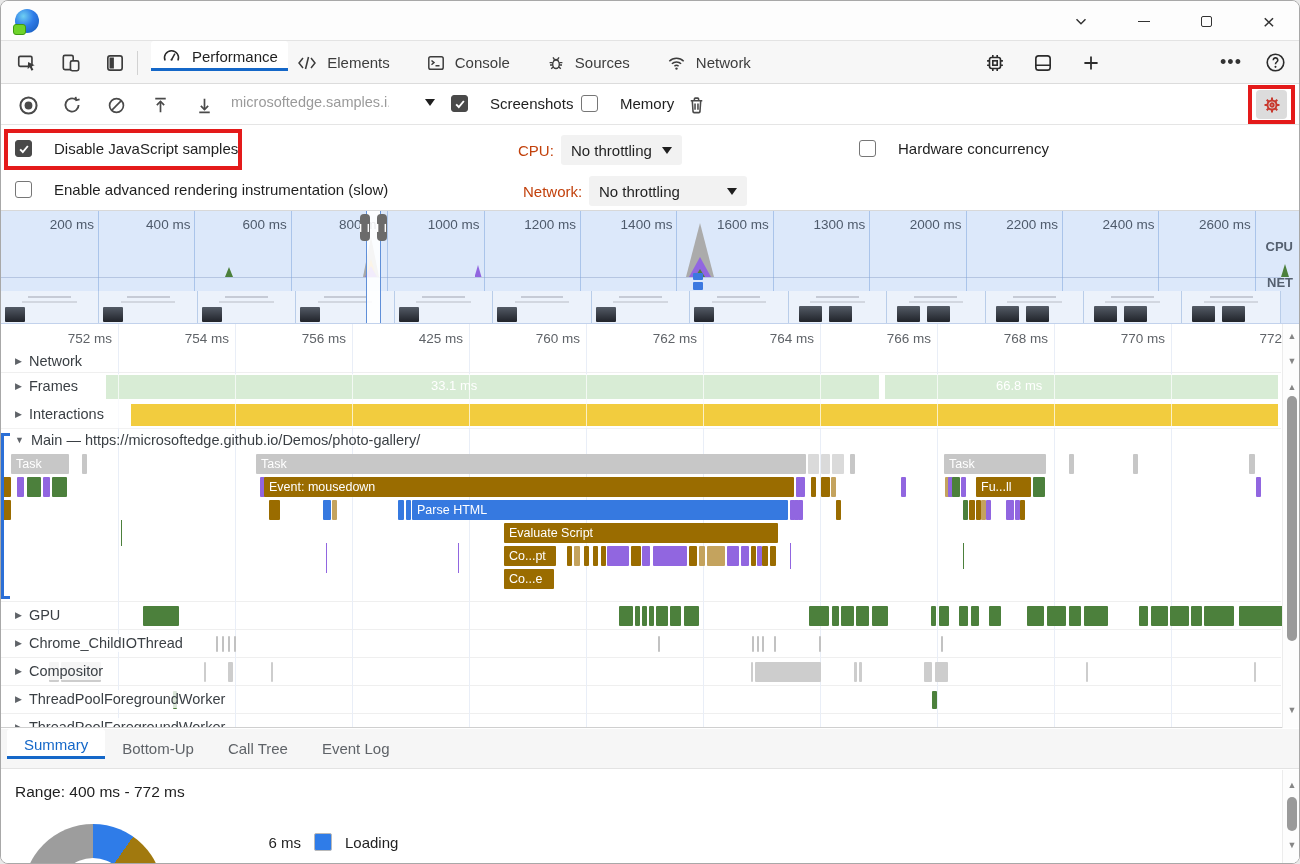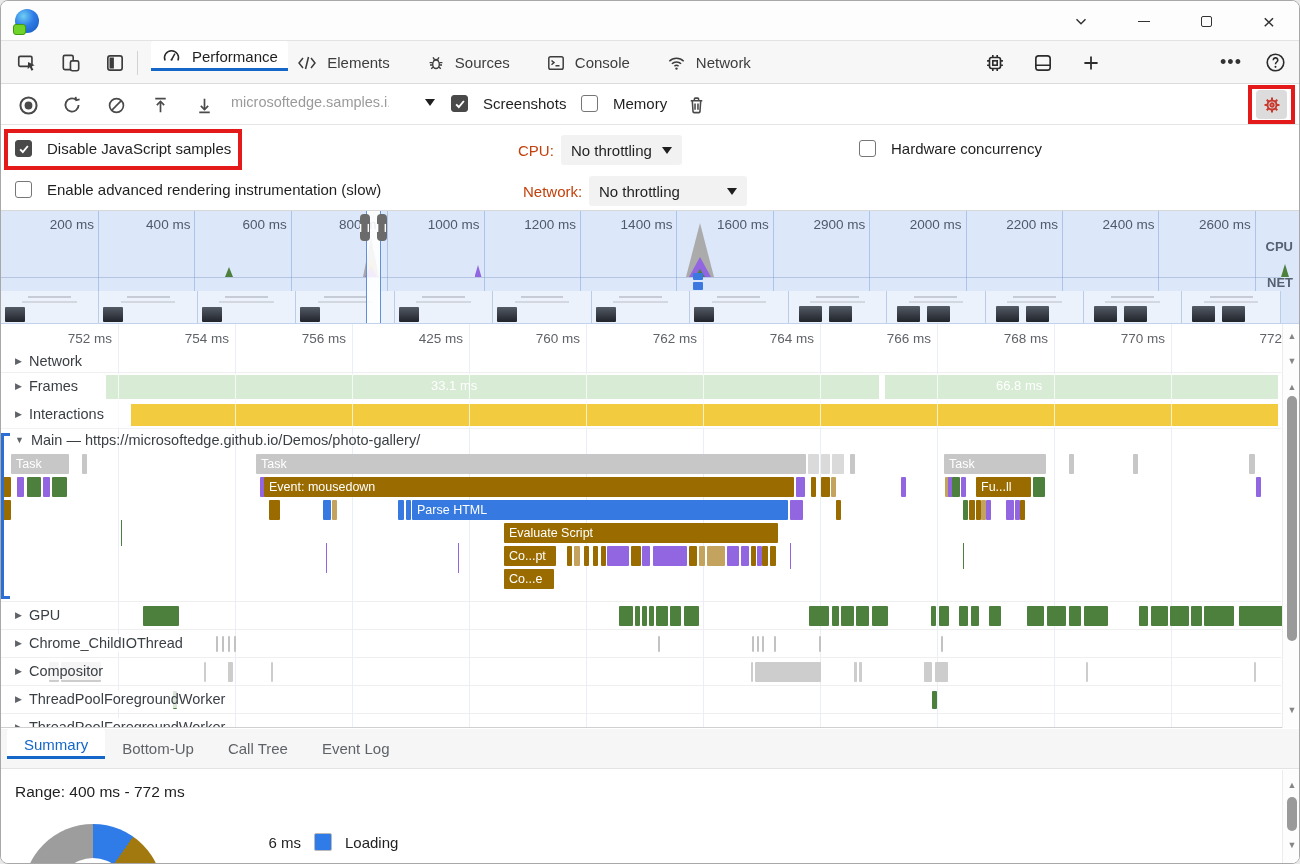--- a/index.html
+++ b/index.html
@@ -24,21 +24,21 @@
 .tab.sel{background:#fff;color:#1f1f1f}
 .tab.sel::after{content:"";position:absolute;left:0;right:0;bottom:0;height:3px;background:#1467c8}
 .tabx{position:absolute;top:0;height:43px;width:44px;display:flex;align-items:center;justify-content:center;border:0;background:transparent;cursor:pointer}
 .moredots{font-size:18px;letter-spacing:1px;color:#333}
 
 .perfbar{position:absolute;left:0;top:83px;width:1300px;height:41px;background:#fff;border-bottom:1px solid #e5e5e5}
 .pbtn{position:absolute;top:7px;width:30px;height:28px;display:flex;align-items:center;justify-content:center;background:transparent;border:0;cursor:pointer}
 .urlsel{position:absolute;left:230px;top:10px;display:flex;align-items:center;cursor:pointer}
 .urltext{font-size:14.5px;color:#9a9a9a;max-width:158px;white-space:nowrap;overflow:hidden}
 .caret{width:0;height:0;border-left:5px solid transparent;border-right:5px solid transparent;border-top:7px solid #1f1f1f}
-.cbrow{position:absolute;display:flex;align-items:flex-end;gap:15px;cursor:pointer}
+.cbrow{position:absolute;display:flex;align-items:flex-end;gap:22px;cursor:pointer}
 .cb{width:17px;height:17px;border:1.6px solid #767676;border-radius:3px;background:#fff;display:flex;align-items:center;justify-content:center;flex:none}
 .cb.on{background:#494949;border-color:#494949}
 .cblabel{font-size:15px;color:#1f1f1f;white-space:nowrap}
 .gearbtn{position:absolute;left:1255px;top:89px;width:31px;height:29px;background:#dcdcdc;border-radius:4px;border:0;display:flex;align-items:center;justify-content:center;cursor:pointer}
 .redbox{position:absolute;border:4px solid #e41a1a;z-index:40;pointer-events:none}
 
 .settings{position:absolute;left:0;top:124px;width:1300px;height:86px;background:#fff;border-bottom:1px solid #d8d8d8}
 .sel{position:absolute;height:30px;background:#f2f2f2;border-radius:3px;display:flex;align-items:center;gap:10px;padding:0 10px;font-size:15px;color:#1f1f1f;cursor:pointer;white-space:nowrap}
 .slabel{position:absolute;font-size:15px;color:#c2410c;white-space:nowrap}
 .hwinput{position:absolute;left:975px;top:134px;width:58px;height:30px;border:1px solid #8f8f8f;border-radius:5px;font-size:15px;color:#1f1f1f;padding-left:10px;font-family:inherit}
@@ -152,37 +152,37 @@
             <svg width="22" height="20" viewBox="0 0 22 20" fill="none" stroke="#3d3d3d" stroke-width="1.5">
               <polyline points="7,5 3,10 7,15"></polyline>
               <polyline points="15,5 19,10 15,15"></polyline>
               <line x1="12.5" y1="4" x2="9.5" y2="16"></line>
             </svg>
           </span>
           <span>Elements</span>
         </div>
         <div class="tab">
           <span>
+            <svg width="20" height="20" viewBox="0 0 20 20" fill="none" stroke="#3d3d3d" stroke-width="1.5">
+              <rect x="2.8" y="3.8" width="14.4" height="12.4" rx="1.8"></rect>
+              <polyline points="5.5,7.5 8,9.6 5.5,11.7"></polyline>
+              <line x1="9.5" y1="12.8" x2="13.5" y2="12.8"></line>
+            </svg>
+          </span>
+          <span>Console</span>
+        </div>
+        <div class="tab">
+          <span>
             <svg width="20" height="20" viewBox="0 0 20 20" fill="none" stroke="#3d3d3d" stroke-width="1.4">
               <ellipse cx="10" cy="11.3" rx="3.3" ry="4.2"></ellipse>
               <path d="M7.6 7.8 C8.2 6 11.8 6 12.4 7.8"></path>
               <path d="M8.4 6.4 L7 4.4 M11.6 6.4 L13 4.4 M6.7 9.6 H3.6 M6.7 12 H4 M7.4 13.8 L5.2 15.8 M13.3 9.6 H16.4 M13.3 12 H16 M12.6 13.8 L14.8 15.8"></path>
             </svg>
           </span>
           <span>Sources</span>
-        </div>
-        <div class="tab">
-          <span>
-            <svg width="20" height="20" viewBox="0 0 20 20" fill="none" stroke="#3d3d3d" stroke-width="1.5">
-              <rect x="2.8" y="3.8" width="14.4" height="12.4" rx="1.8"></rect>
-              <polyline points="5.5,7.5 8,9.6 5.5,11.7"></polyline>
-              <line x1="9.5" y1="12.8" x2="13.5" y2="12.8"></line>
-            </svg>
-          </span>
-          <span>Console</span>
         </div>
         <div class="tab">
           <span>
             <svg width="21" height="20" viewBox="0 0 20 20" fill="none" stroke="#3d3d3d" stroke-width="1.5">
               <path d="M2.8 8.2 a10.2 10.2 0 0 1 14.4 0"></path>
               <path d="M5.4 10.8 a6.5 6.5 0 0 1 9.2 0"></path>
               <path d="M7.9 13.2 a3 3 0 0 1 4.2 0"></path>
               <circle cx="10" cy="15.6" r="1.2" fill="#3d3d3d" stroke="none"></circle>
             </svg>
           </span>
@@ -340,21 +340,21 @@
       <div class="ovtick" style="left: 292.2px;">800 ms</div>
       <div class="ovgrid" style="left: 482.6px;"></div>
       <div class="ovtick" style="left: 388.6px;">1000 ms</div>
       <div class="ovgrid" style="left: 579px;"></div>
       <div class="ovtick" style="left: 485px;">1200 ms</div>
       <div class="ovgrid" style="left: 675.4px;"></div>
       <div class="ovtick" style="left: 581.4px;">1400 ms</div>
       <div class="ovgrid" style="left: 771.8px;"></div>
       <div class="ovtick" style="left: 677.8px;">1600 ms</div>
       <div class="ovgrid" style="left: 868.2px;"></div>
-      <div class="ovtick" style="left: 774.2px;">2900 ms</div>
+      <div class="ovtick" style="left: 774.2px;">1300 ms</div>
       <div class="ovgrid" style="left: 964.6px;"></div>
       <div class="ovtick" style="left: 870.6px;">2000 ms</div>
       <div class="ovgrid" style="left: 1061px;"></div>
       <div class="ovtick" style="left: 967px;">2200 ms</div>
       <div class="ovgrid" style="left: 1157.4px;"></div>
       <div class="ovtick" style="left: 1063.4px;">2400 ms</div>
       <div class="ovgrid" style="left: 1253.8px;"></div>
       <div class="ovtick" style="left: 1159.8px;">2600 ms</div>
       <div class="peak" style="left: 224px; top: 56px; width: 8px; height: 10px; background: rgb(76, 128, 60);"></div>
       <div class="peak" style="left: 362px; top: 26px; width: 16px; height: 40px; background: rgb(168, 168, 168);"></div>

